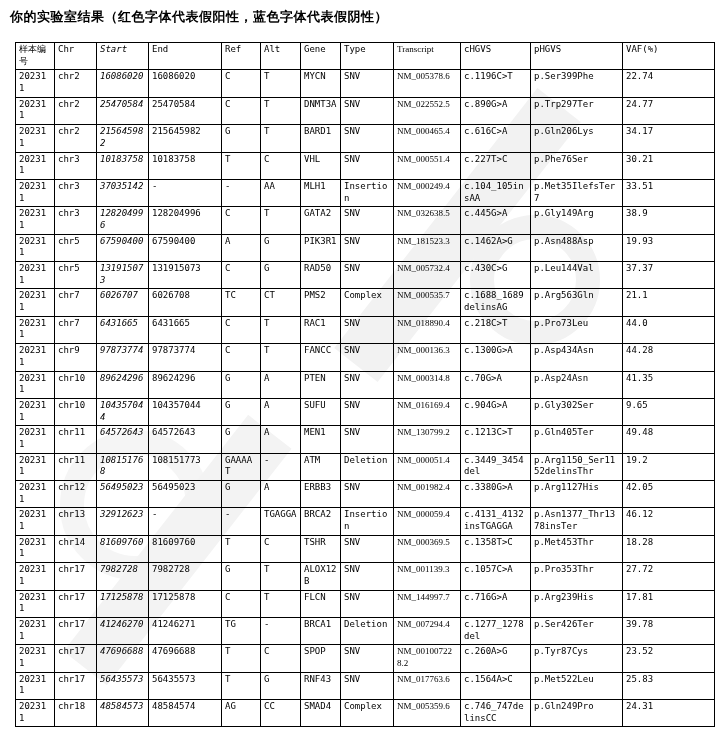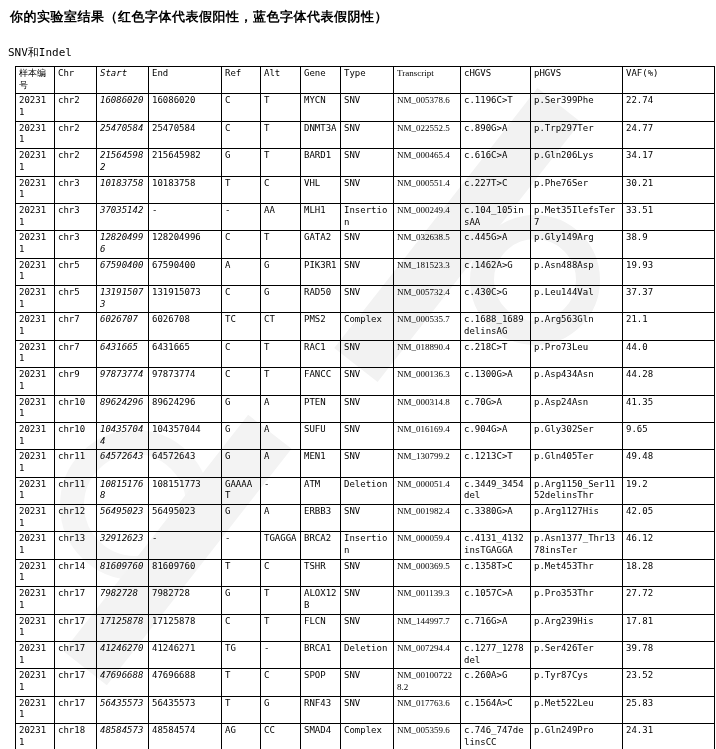--- a/index.html
+++ b/index.html
@@ -64,21 +64,20 @@
 <div class="watermark">
   <div class="wm-ring"></div>
   <div class="wm-ring2"></div>
   <div class="wm-bar1"></div>
   <div class="wm-bar2"></div>
 </div>
 
 <div class="page">
   <h1 class="title">你的实验室结果（红色字体代表假阳性，蓝色字体代表假阴性）</h1>
 
-  <div class="section-label">SNV和Indel</div>
 
   <table class="results">
     <thead>
       <tr>
           <th class="col0">样本编号</th>
           <th class="col1">Chr</th>
           <th class="col2">Start</th>
           <th class="col3">End</th>
           <th class="col4">Ref</th>
           <th class="col5">Alt</th>

